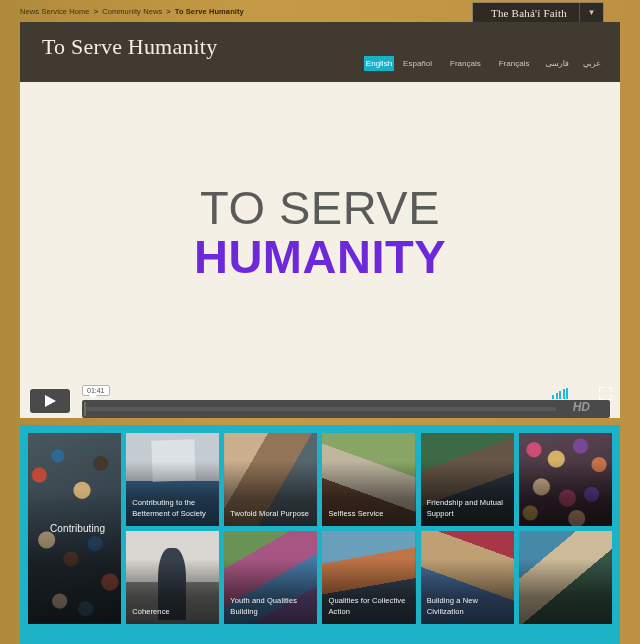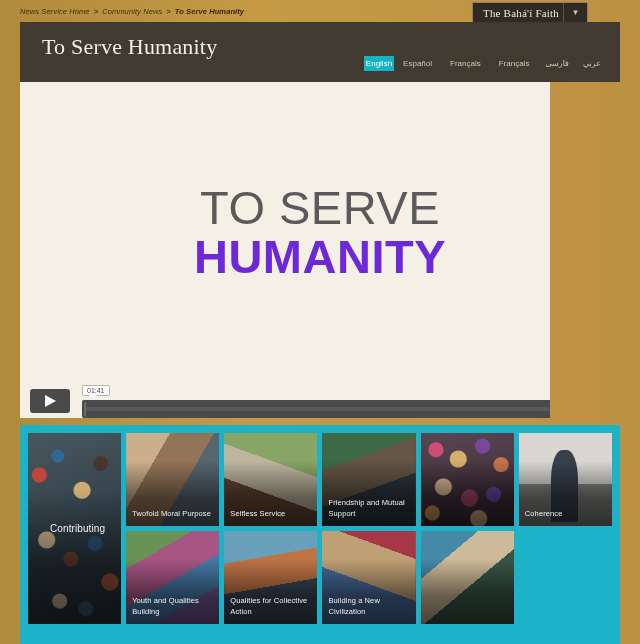--- a/index.html
+++ b/index.html
@@ -16,39 +16,39 @@
     position: relative;
     width: 640px; height: 644px;
     background: linear-gradient(90deg, #b08a3c 0%, #c59a45 40%, #bd9142 100%);
   }
 
   
   #breadcrumb-bar {
     position: absolute;
     left: 0; top: 0;
     width: 640px; height: 22px;
-    display: flex;  font-style: italic;
+    display: flex; 
   }
   #breadcrumb {
     margin-left: 20px;
     font-size: 7.5px;
     letter-spacing: .1px;
     color: #40310f;
     display: flex; align-items: center; gap: 4px;
     white-space: nowrap;
   }
   #breadcrumb .crumb { color: #3d300f; text-decoration: none; }
   #breadcrumb .crumb.current { color: #342808; font-weight: bold; }
   #breadcrumb .sep { color: #4a3a12; font-weight: bold; }
 
   
   #faith-dropdown {
     position: absolute;
     left: 472px; top: 2px;
-    width: 116px; height: 21px;
+    width: 132px; height: 21px;
     background: #2f2a23;
     border: 1px solid #8d7f6a;
     display: flex; align-items: center;
     color: #efe9dc;
     cursor: pointer;
   }
   #faith-dropdown .dd-label {
     flex: 1;
     text-align: center;
     font-family: "Liberation Serif", serif;
@@ -104,21 +104,21 @@
     background: #18b2c6;
     color: #ffffff;
     padding: 3px 2px;
   }
   #lang-nav .lang.rtl { font-size: 8px; padding: 3px 7px; }
 
   
   #video-player {
     position: absolute;
     left: 20px; top: 82px;
-    width: 530px; height: 336px;
+    width: 600px; height: 336px;
     background: #f5f0e6;
     overflow: hidden;
   }
   #video-stage {
     position: absolute;
     left: 0; top: 0;
     width: 600px; height: 302px;
     background: #f5f0e6;
     display: flex;
     flex-direction: column;
@@ -427,20 +427,25 @@
 
   <div id="thumb-section">
     <div id="thumb-grid">
 
       <div class="thumb feature">
         <div class="photo ph-crowd1"></div>
         <div class="shade"></div>
         <div class="thumb-label">Contributing</div>
       </div>
 
+      <div class="thumb">
+        <div class="photo ph-meeting"></div>
+        <div class="shade"></div>
+        <div class="thumb-label">Contributing to the Betterment of Society</div>
+      </div>
 
       <div class="thumb">
         <div class="photo ph-study"></div>
         <div class="shade"></div>
         <div class="thumb-label">Twofold Moral Purpose</div>
       </div>
 
 
       <div class="thumb">
         <div class="photo ph-service"></div>

